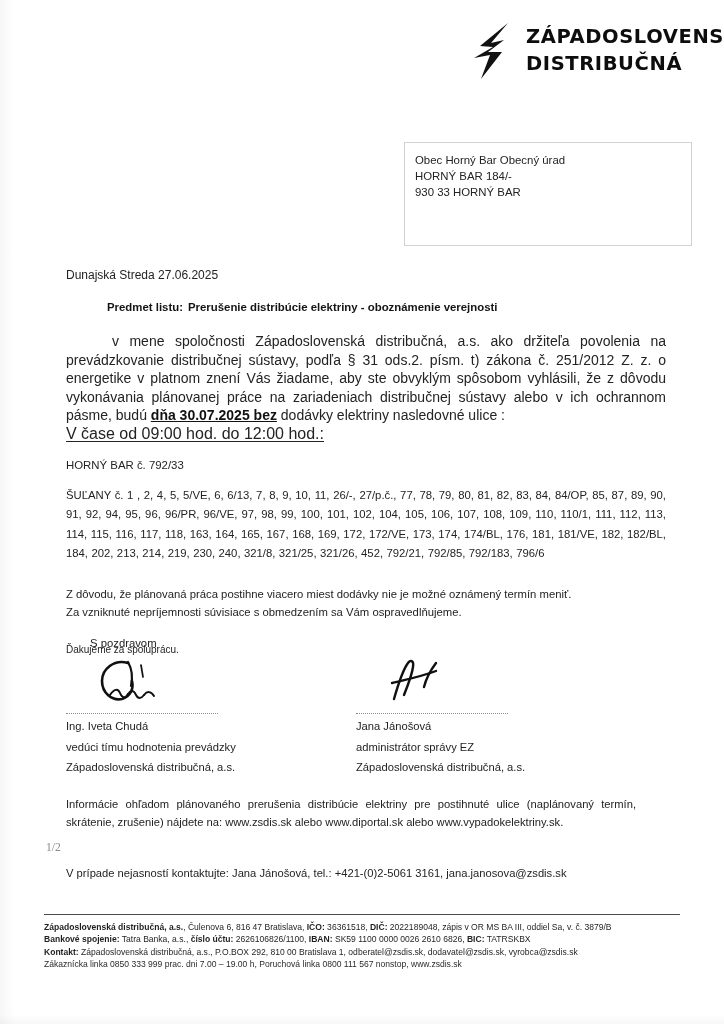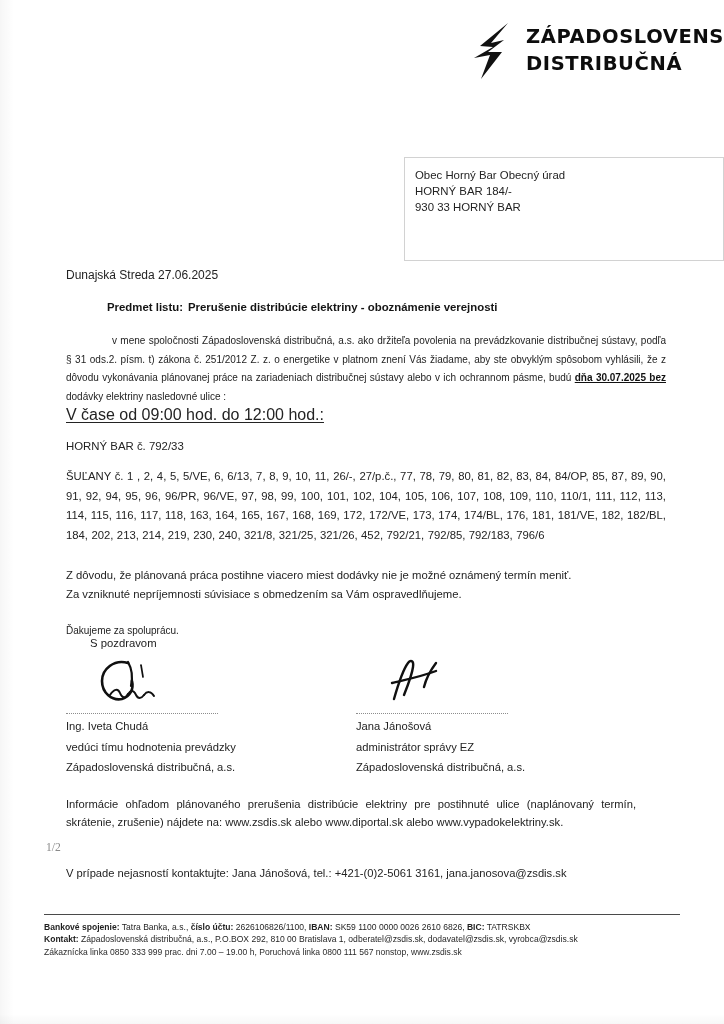--- a/index.html
+++ b/index.html
@@ -61,22 +61,22 @@
     letter-spacing: 0.6px;
     line-height: 1.38;
     color: #0d0d0d;
     white-space: nowrap;
   }
 
   
   .address-window {
     position: absolute;
     left: 404px;
-    top: 157px;
-    width: 320px;
+    top: 142px;
+    width: 288px;
     height: 104px;
     border: 1px solid #d2d2d2;
     box-sizing: border-box;
     padding: 9px 0 0 10px;
   }
   .address-window .line {
     font-size: 11.4px;
     line-height: 16.2px;
     color: #232323;
     white-space: nowrap;
@@ -98,21 +98,21 @@
     margin-top: 18px;
     font-size: 11.4px;
     font-weight: bold;
     color: #141414;
     padding-left: 41px;
   }
   .subject .subject-label { margin-right: 5px; }
 
   .para {
     margin-top: 19px;
-    font-size: 10px;
+    font-size: 14px;
     line-height: 18.6px;
     color: #232323;
     text-align: justify;
   }
   .para.indent { text-indent: 46px; }
   .para b { font-weight: bold; color: #111; }
   .u-underline { text-decoration: underline; }
 
   .time-line {
     font-size: 16px;
@@ -313,20 +313,23 @@
   <div class="info-block">
     <div class="info-para">Informácie ohľadom plánovaného prerušenia distribúcie elektriny pre postihnuté ulice (naplánovaný termín, skrátenie, zrušenie) nájdete na: www.zsdis.sk alebo www.diportal.sk alebo www.vypadokelektriny.sk.</div>
     <div class="info-para second">V prípade nejasností kontaktujte: Jana Jánošová, tel.: +421-(0)2-5061 3161, jana.janosova@zsdis.sk</div>
   </div>
 
   <div class="page-num">1/2</div>
 
   <div class="footer-rule"></div>
   <div class="footer">
 
+    <div class="footer-line">
+      <b>Západoslovenská distribučná, a.s.</b><span>, Čulenova 6, 816 47 Bratislava, </span><b>IČO:</b><span> 36361518, </span><b>DIČ:</b><span> 2022189048, zápis v OR MS BA III, oddiel Sa, v. č. 3879/B</span>
+    </div>
 
     <div class="footer-line">
       <b>Bankové spojenie:</b><span> Tatra Banka, a.s., </span><b>číslo účtu:</b><span> 2626106826/1100, </span><b>IBAN:</b><span> SK59 1100 0000 0026 2610 6826, </span><b>BIC:</b><span> TATRSKBX</span>
     </div>
 
     <div class="footer-line">
       <b>Kontakt:</b><span> Západoslovenská distribučná, a.s., P.O.BOX 292, 810 00 Bratislava 1, odberatel@zsdis.sk, dodavatel@zsdis.sk, vyrobca@zsdis.sk</span>
     </div>
 
     <div class="footer-line last">Zákaznícka linka 0850 333 999 prac. dni 7.00 – 19.00 h, Poruchová linka 0800 111 567 nonstop, www.zsdis.sk</div>

